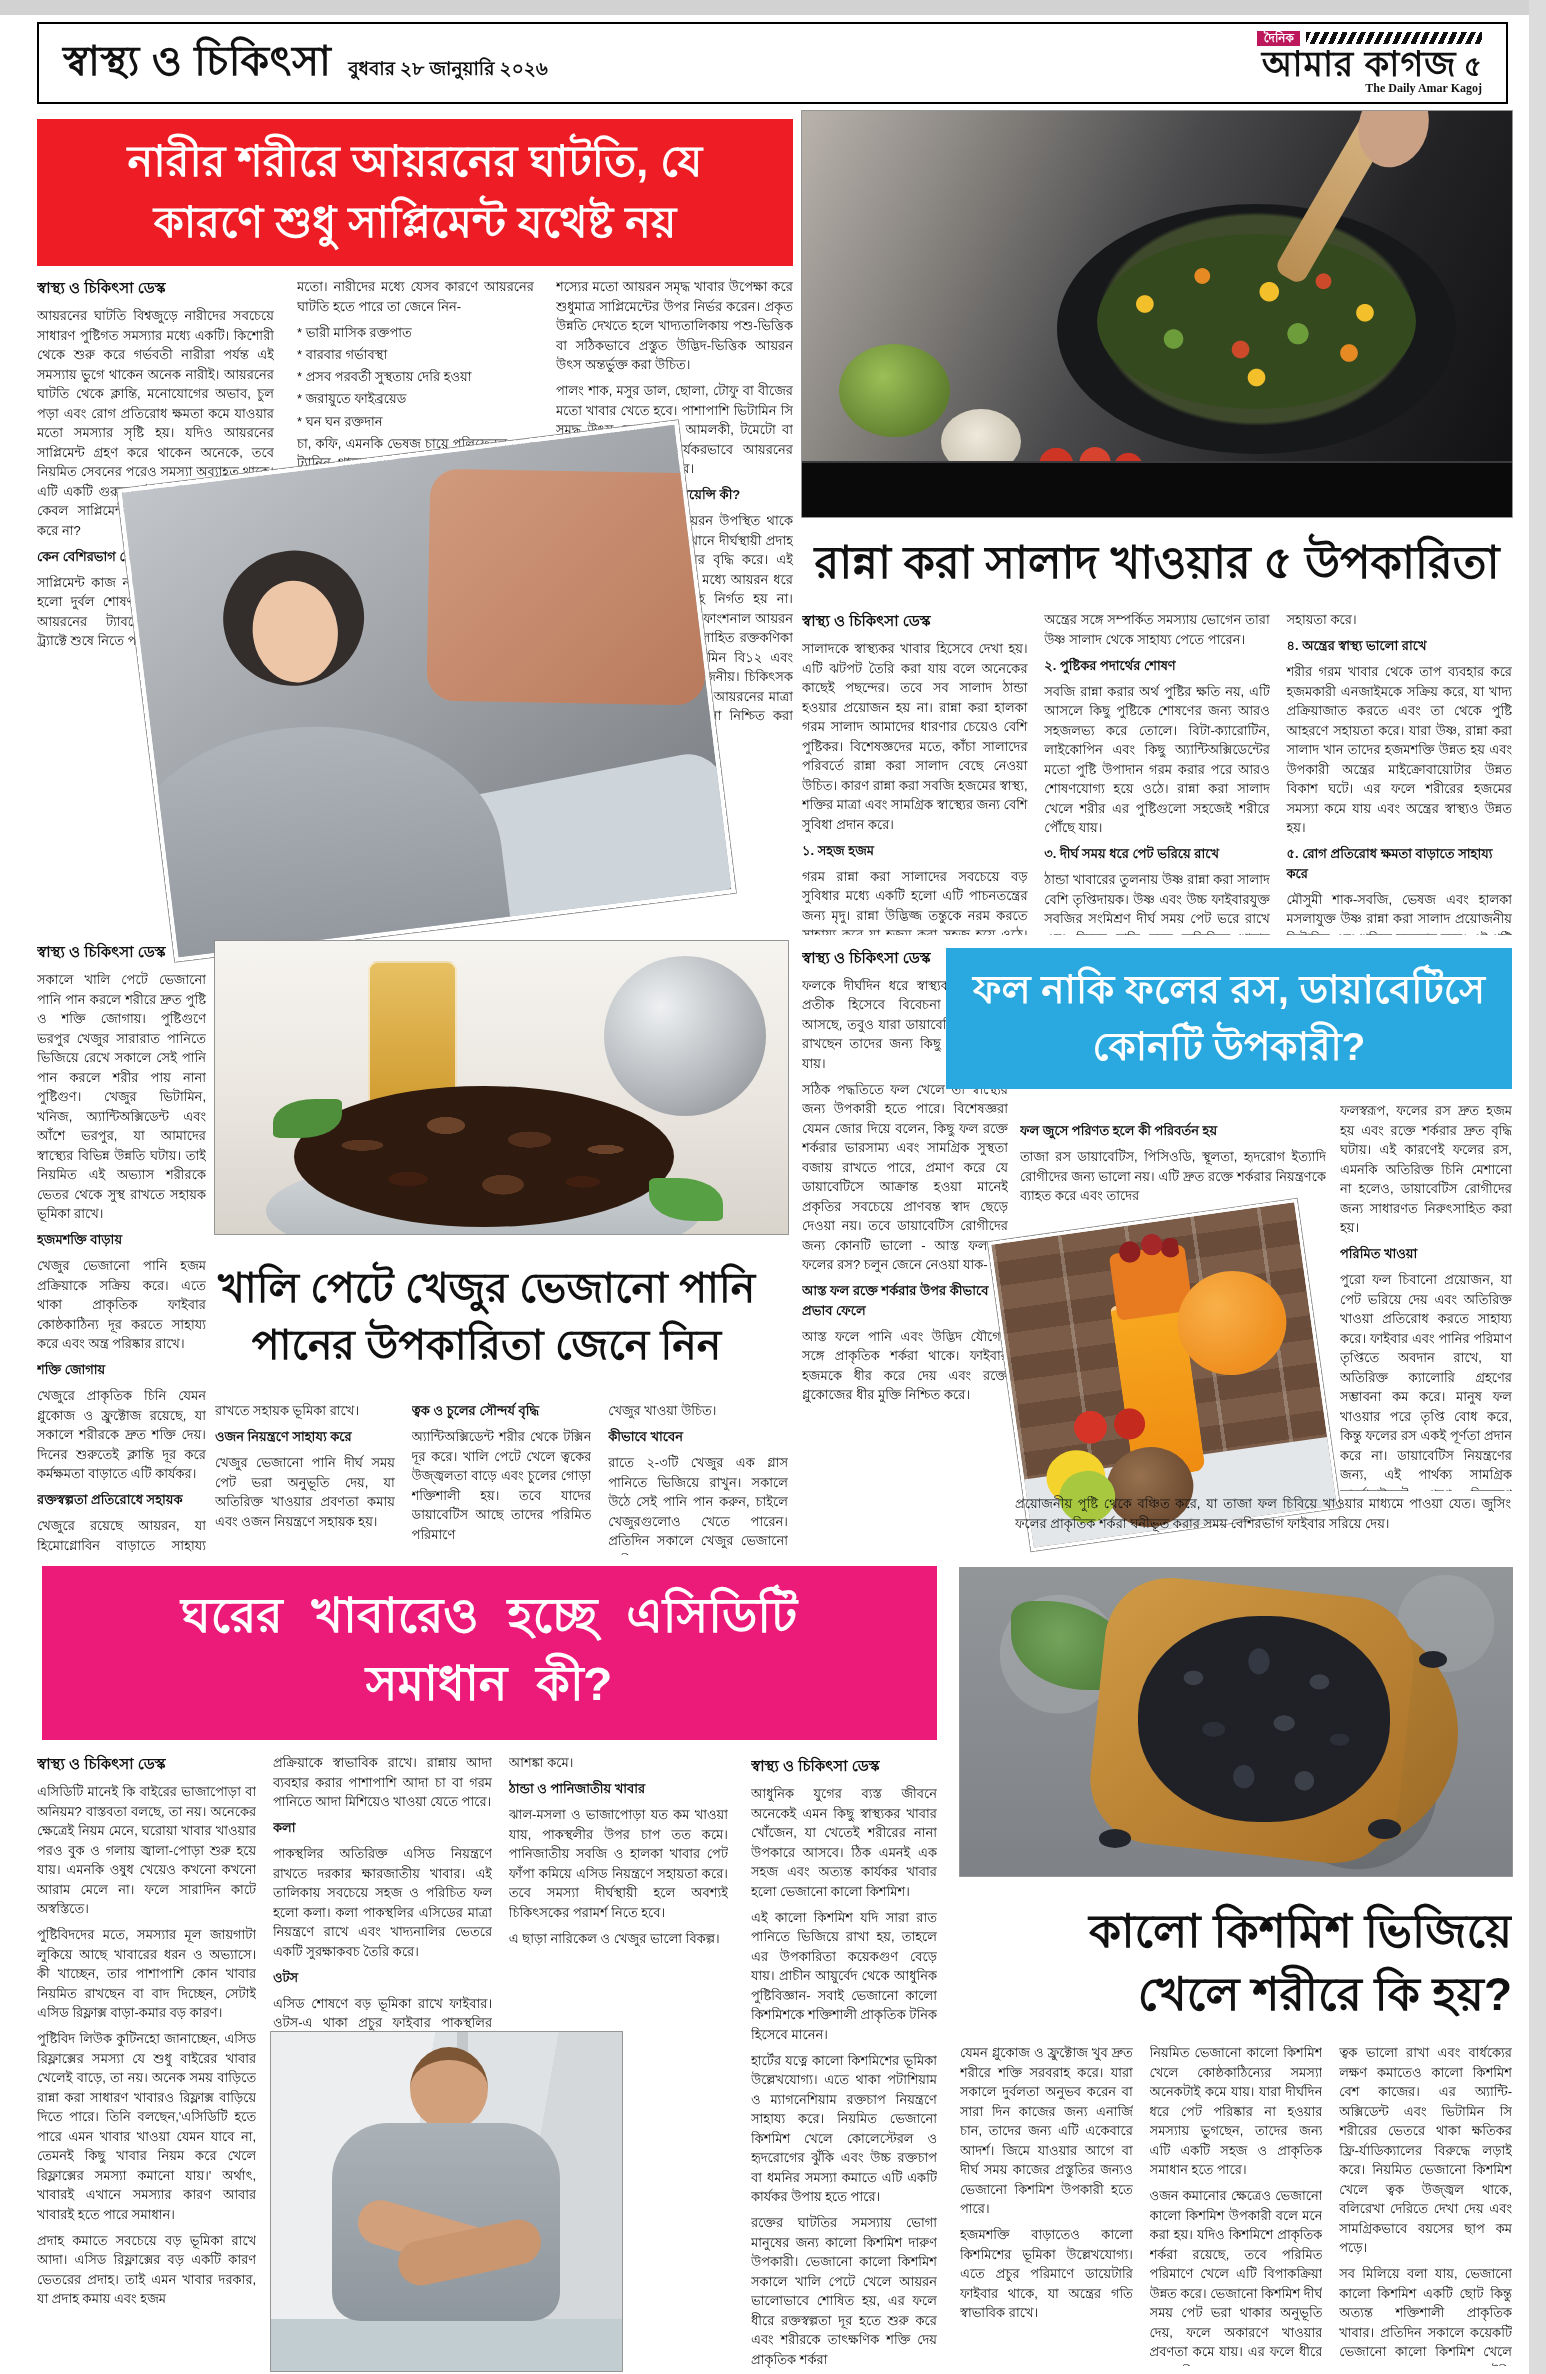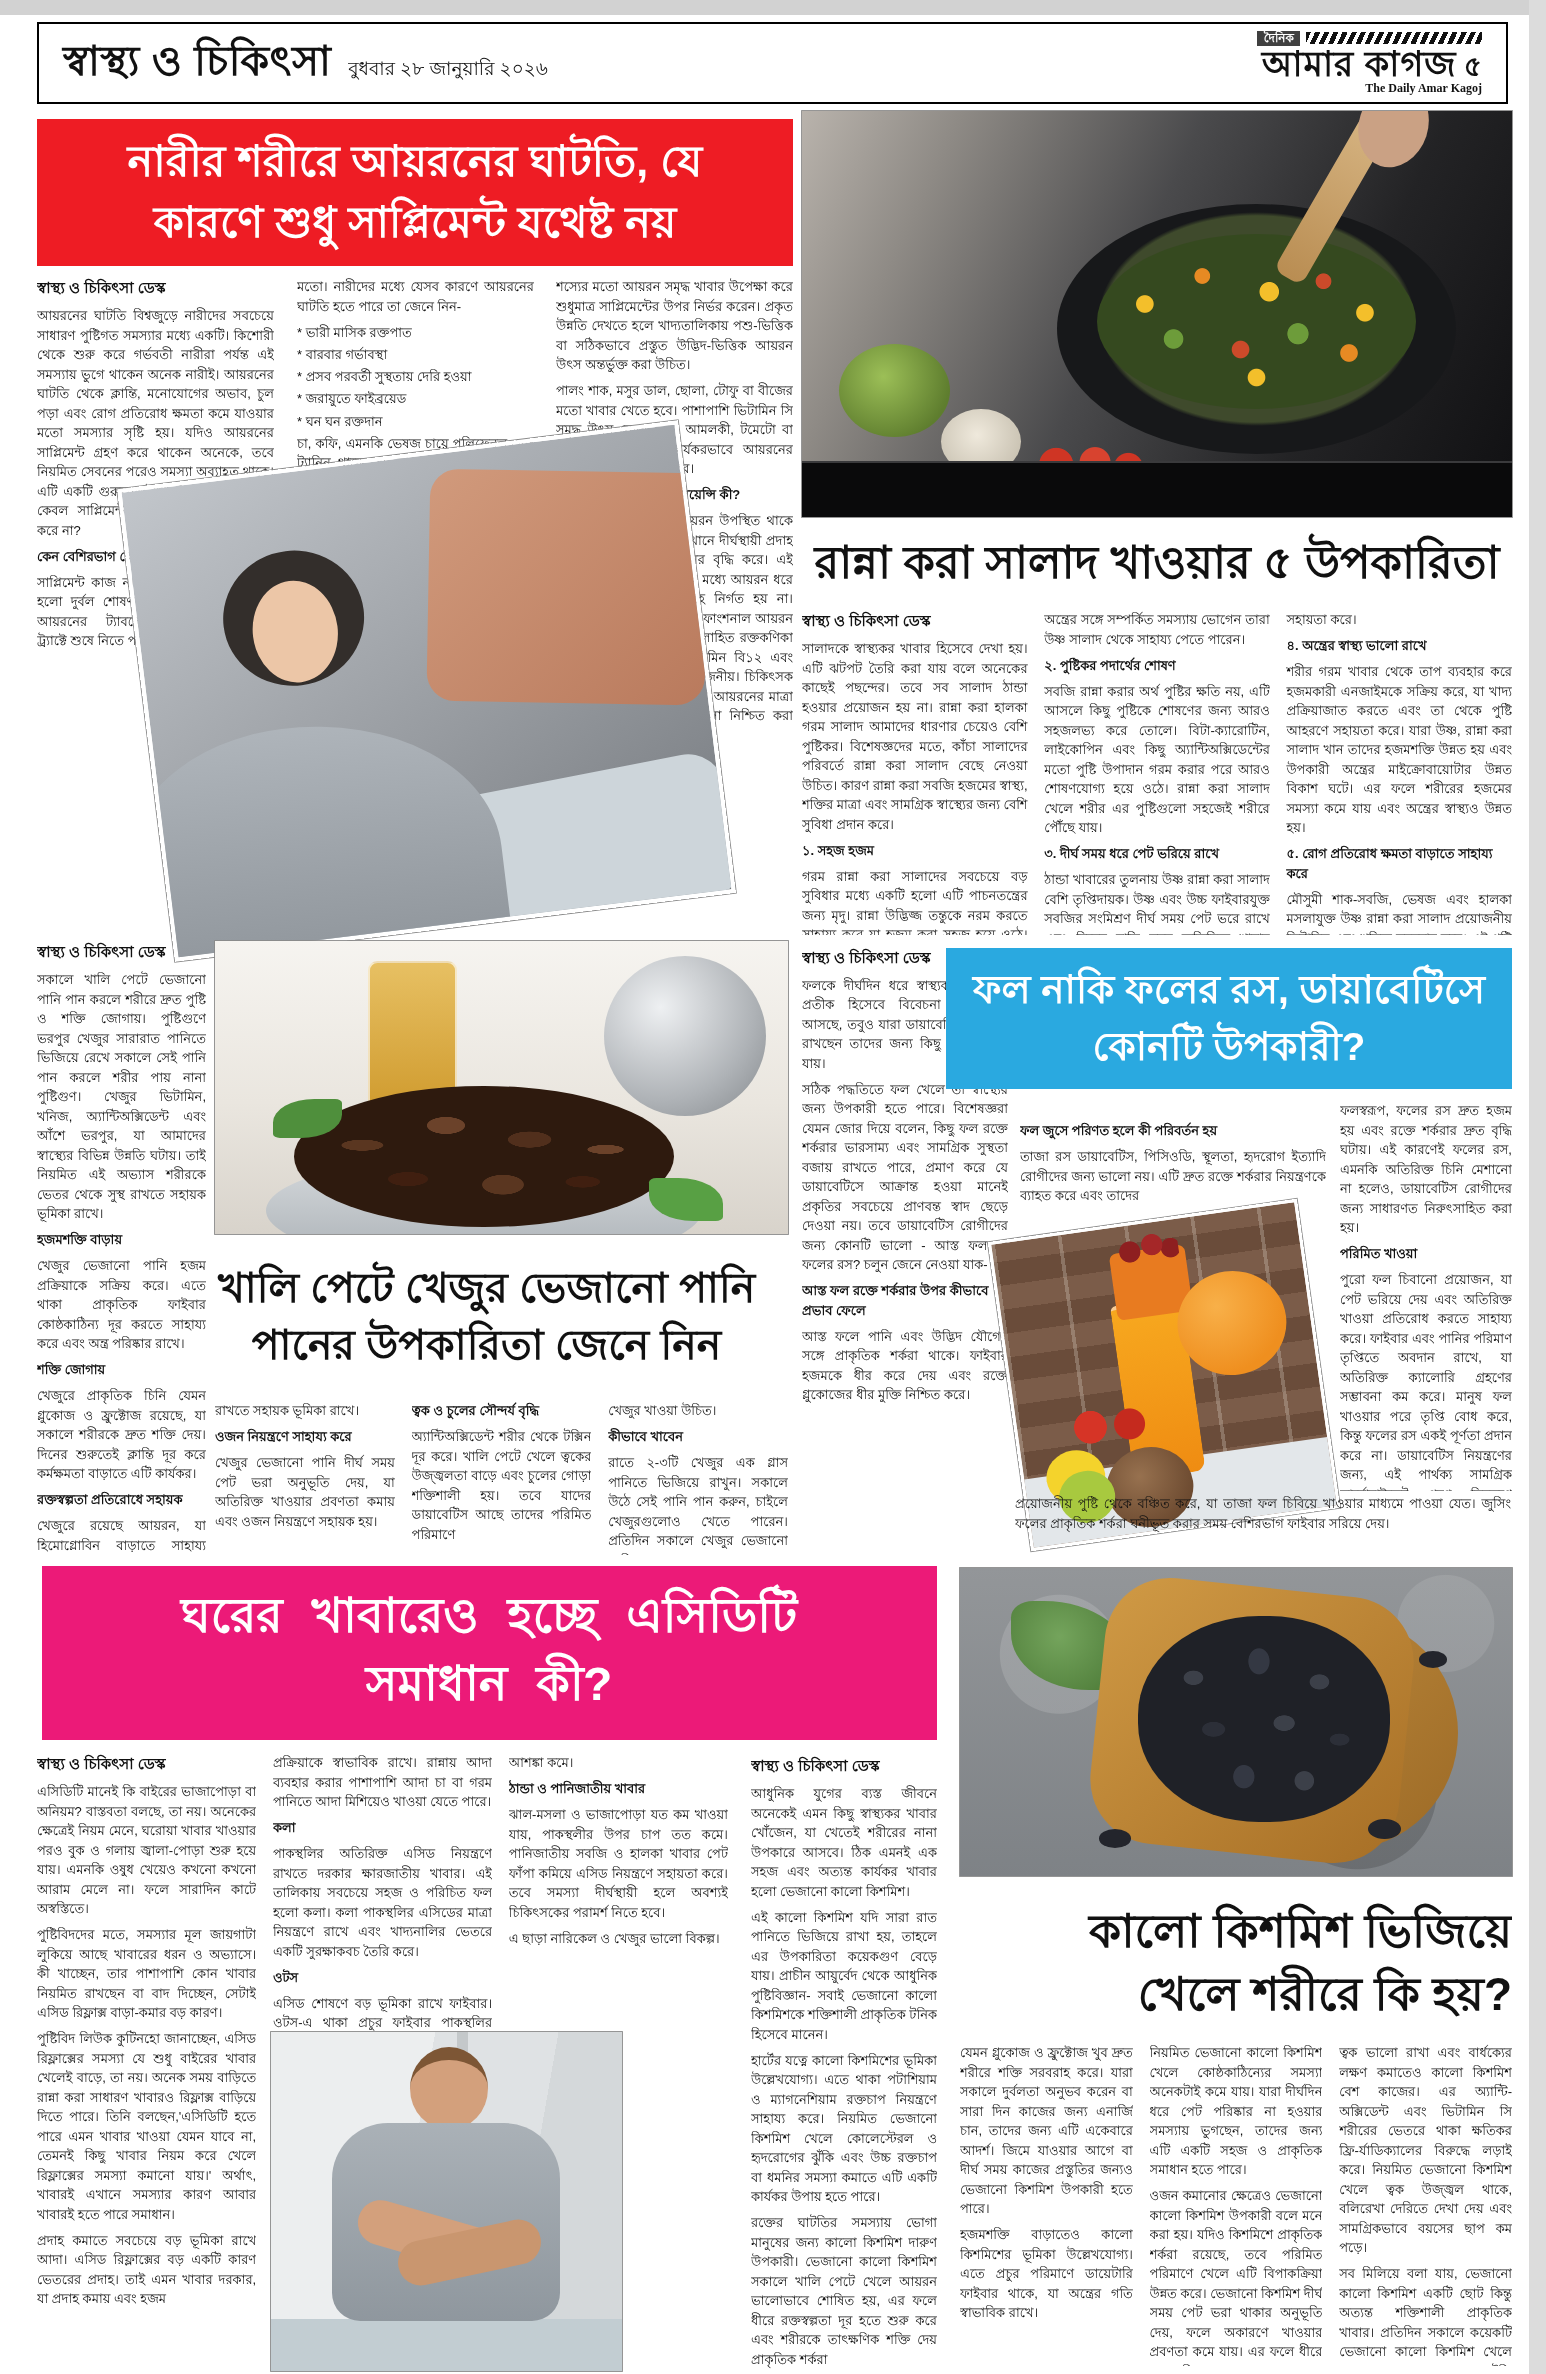--- a/index.html
+++ b/index.html
@@ -8,24 +8,24 @@
   .abs{position:absolute;}
   .scan-strip-top{left:0;top:0;width:1546px;height:15px;background:#d2d2d2;}
   .scan-strip-right{left:1529px;top:0;width:17.6px;height:2375px;background:#dcdcdc;}
 
   
   .masthead{left:37px;top:22px;width:1471px;height:82px;border:2.8px solid #000;
             display:flex;align-items:center;justify-content:space-between;
             padding:0 24px;box-sizing:border-box;background:#fff;}
   .mh-left{display:flex;align-items:baseline;gap:16.7px;}
   .section-title{font-size:41px;font-weight:800;letter-spacing:0.5px;}
-  .edition-date{font-size:18.6px;font-weight:400;}
+  .edition-date{font-size:18.6px;font-weight:700;}
   .mh-logo{text-align:right;line-height:1.05;}
   .logo-row1{display:flex;align-items:center;justify-content:flex-end;gap:5.6px;}
-  .logo-daily-chip{background:#404040;color:#fff;font-size:12px;padding:0.9px 6.5px;font-weight:700;}
+  .logo-daily-chip{background:#be185d;color:#fff;font-size:12px;padding:0.9px 6.5px;font-weight:700;}
   .logo-flag{width:176px;height:12px;background:repeating-linear-gradient(115deg,#111 0 4.6px,transparent 4.6px 8.3px);}
   .logo-name{font-size:35px;font-weight:800;letter-spacing:0.9px;margin-left:44px;}
   .logo-pagenum{font-size:28px;font-weight:800;margin-left:7.4px;}
   .logo-tagline{font-family:"Liberation Serif","DejaVu Serif",serif;font-size:12px;font-weight:700;}
 
   
   .hl-box{color:#fff;font-weight:800;text-align:center;display:flex;flex-direction:column;
           justify-content:center;gap:7.4px;overflow:hidden;}
   .hl-red{background:#ee1c24;}
   .hl-cyan{background:#2aa9e0;}

